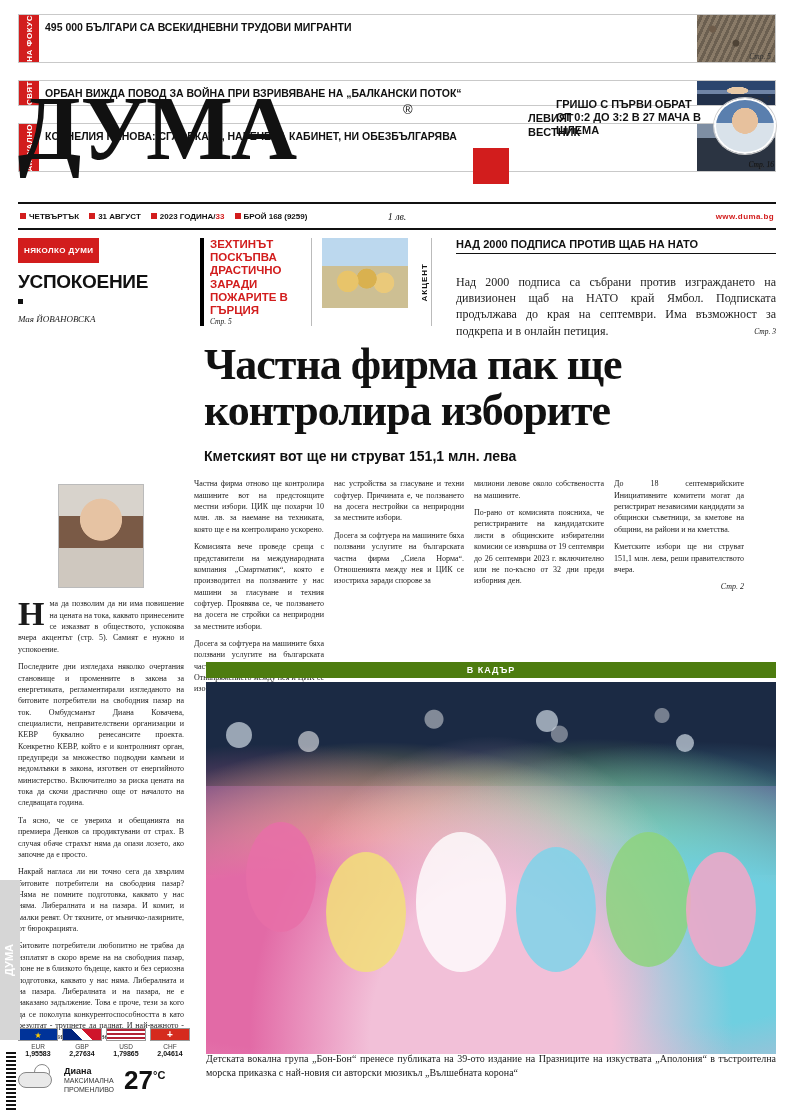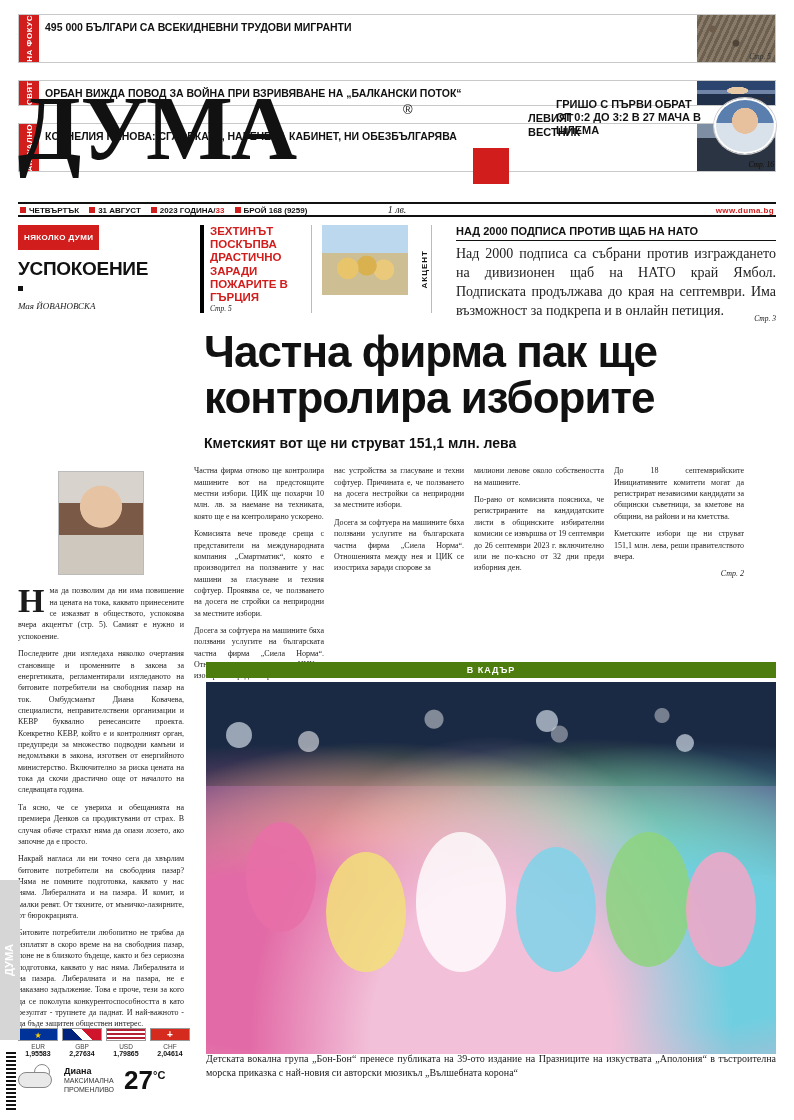--- a/index.html
+++ b/index.html
@@ -62,21 +62,21 @@
                line-height:1.2; color:#111; text-transform:uppercase; }
   .sport-photo { width:62px; height:56px; border-radius:50%;
        background: radial-gradient(circle at 50% 40%, #e7c19d 0 30%, transparent 31%),
                    linear-gradient(180deg,#5a7fae 0 45%, #d9e2ea 45% 100%);
        border:2px solid #fff; box-shadow:0 0 0 1px #ccc; flex:none; align-self:flex-start;}
   .sport-page { position:absolute; right:2px; top:62px; font-size:7.5px; font-style:italic; }
 
   
   .datebar {
     margin-top:2px; border-top:2px solid #111; border-bottom:2px solid #111;
-    height:15px; display:flex; align-items:flex-end; gap:10px;
+    height:28px; display:flex; align-items:center; gap:10px;
     font-family:"Liberation Sans",sans-serif; font-size:8px; font-weight:bold; color:#111;
     position:relative; padding:0 2px;
   }
   .datebar .sq { width:6px; height:6px; background:#d21d1d; display:inline-block; margin-right:3px;}
   .datebar .price { position:absolute; left:50%; transform:translateX(-50%);
      font-family:"Liberation Serif",serif; font-size:10px; font-style:italic; font-weight:normal; }
   .datebar .site { position:absolute; right:2px; color:#d21d1d; font-size:8px; letter-spacing:0.4px;}
   .num-red { color:#d21d1d; }
 
   
@@ -102,26 +102,26 @@
                     radial-gradient(circle at 72% 64%, #eac97a 0 13%, transparent 14%),
                     linear-gradient(180deg,#bcd8ee 0 40%, #cdbf93 40% 100%);}
 
   .nato { flex:1; position:relative; display:flex; gap:24px; }
   .nato-vert { width:14px; font-family:"Liberation Sans",sans-serif; font-size:8px; font-weight:bold;
                color:#111; display:flex; align-items:center; justify-content:center; border-right:1px solid #bbb;}
   .nato-vert span { writing-mode:vertical-rl; transform:rotate(180deg); letter-spacing:1px;}
   .nato-body { flex:1; }
   .nato-head { font-family:"Liberation Sans",sans-serif; font-weight:bold; font-size:11px; color:#111;
                border-bottom:1px solid #111; padding-bottom:3px; }
-  .nato-text { font-size:14px; line-height:1.35; margin-top:4px; text-align:justify; color:#222;}
+  .nato-text { font-size:12px; line-height:1.35; margin-top:20px; text-align:justify; color:#222;}
   .nato-page { position:absolute; right:0; bottom:-10px; font-size:7.5px; font-style:italic;}
 
   
   .headline-wrap { margin-top:16px; padding-left:186px; }
-  .headline { font-family:Liberation Sans, sans-serif; font-weight:bold; font-size:44px; line-height:1.05;
+  .headline { font-family:Liberation Serif, serif; font-weight:bold; font-size:44px; line-height:1.05;
               letter-spacing:-1px; color:#111; }
   .subhead { font-family:"Liberation Sans",sans-serif; font-weight:bold; font-size:14px; margin-top:14px;}
 
   
   .body-area { display:flex; gap:10px; margin-top:14px; }
   .col { font-size:8px; line-height:1.42; text-align:justify; color:#1b1b1b; hyphens:auto; }
   .col p { margin:0 0 6px 0; }
   .c1 { width:166px; }
   .c2 { width:130px; }
   .c3 { width:130px; }

